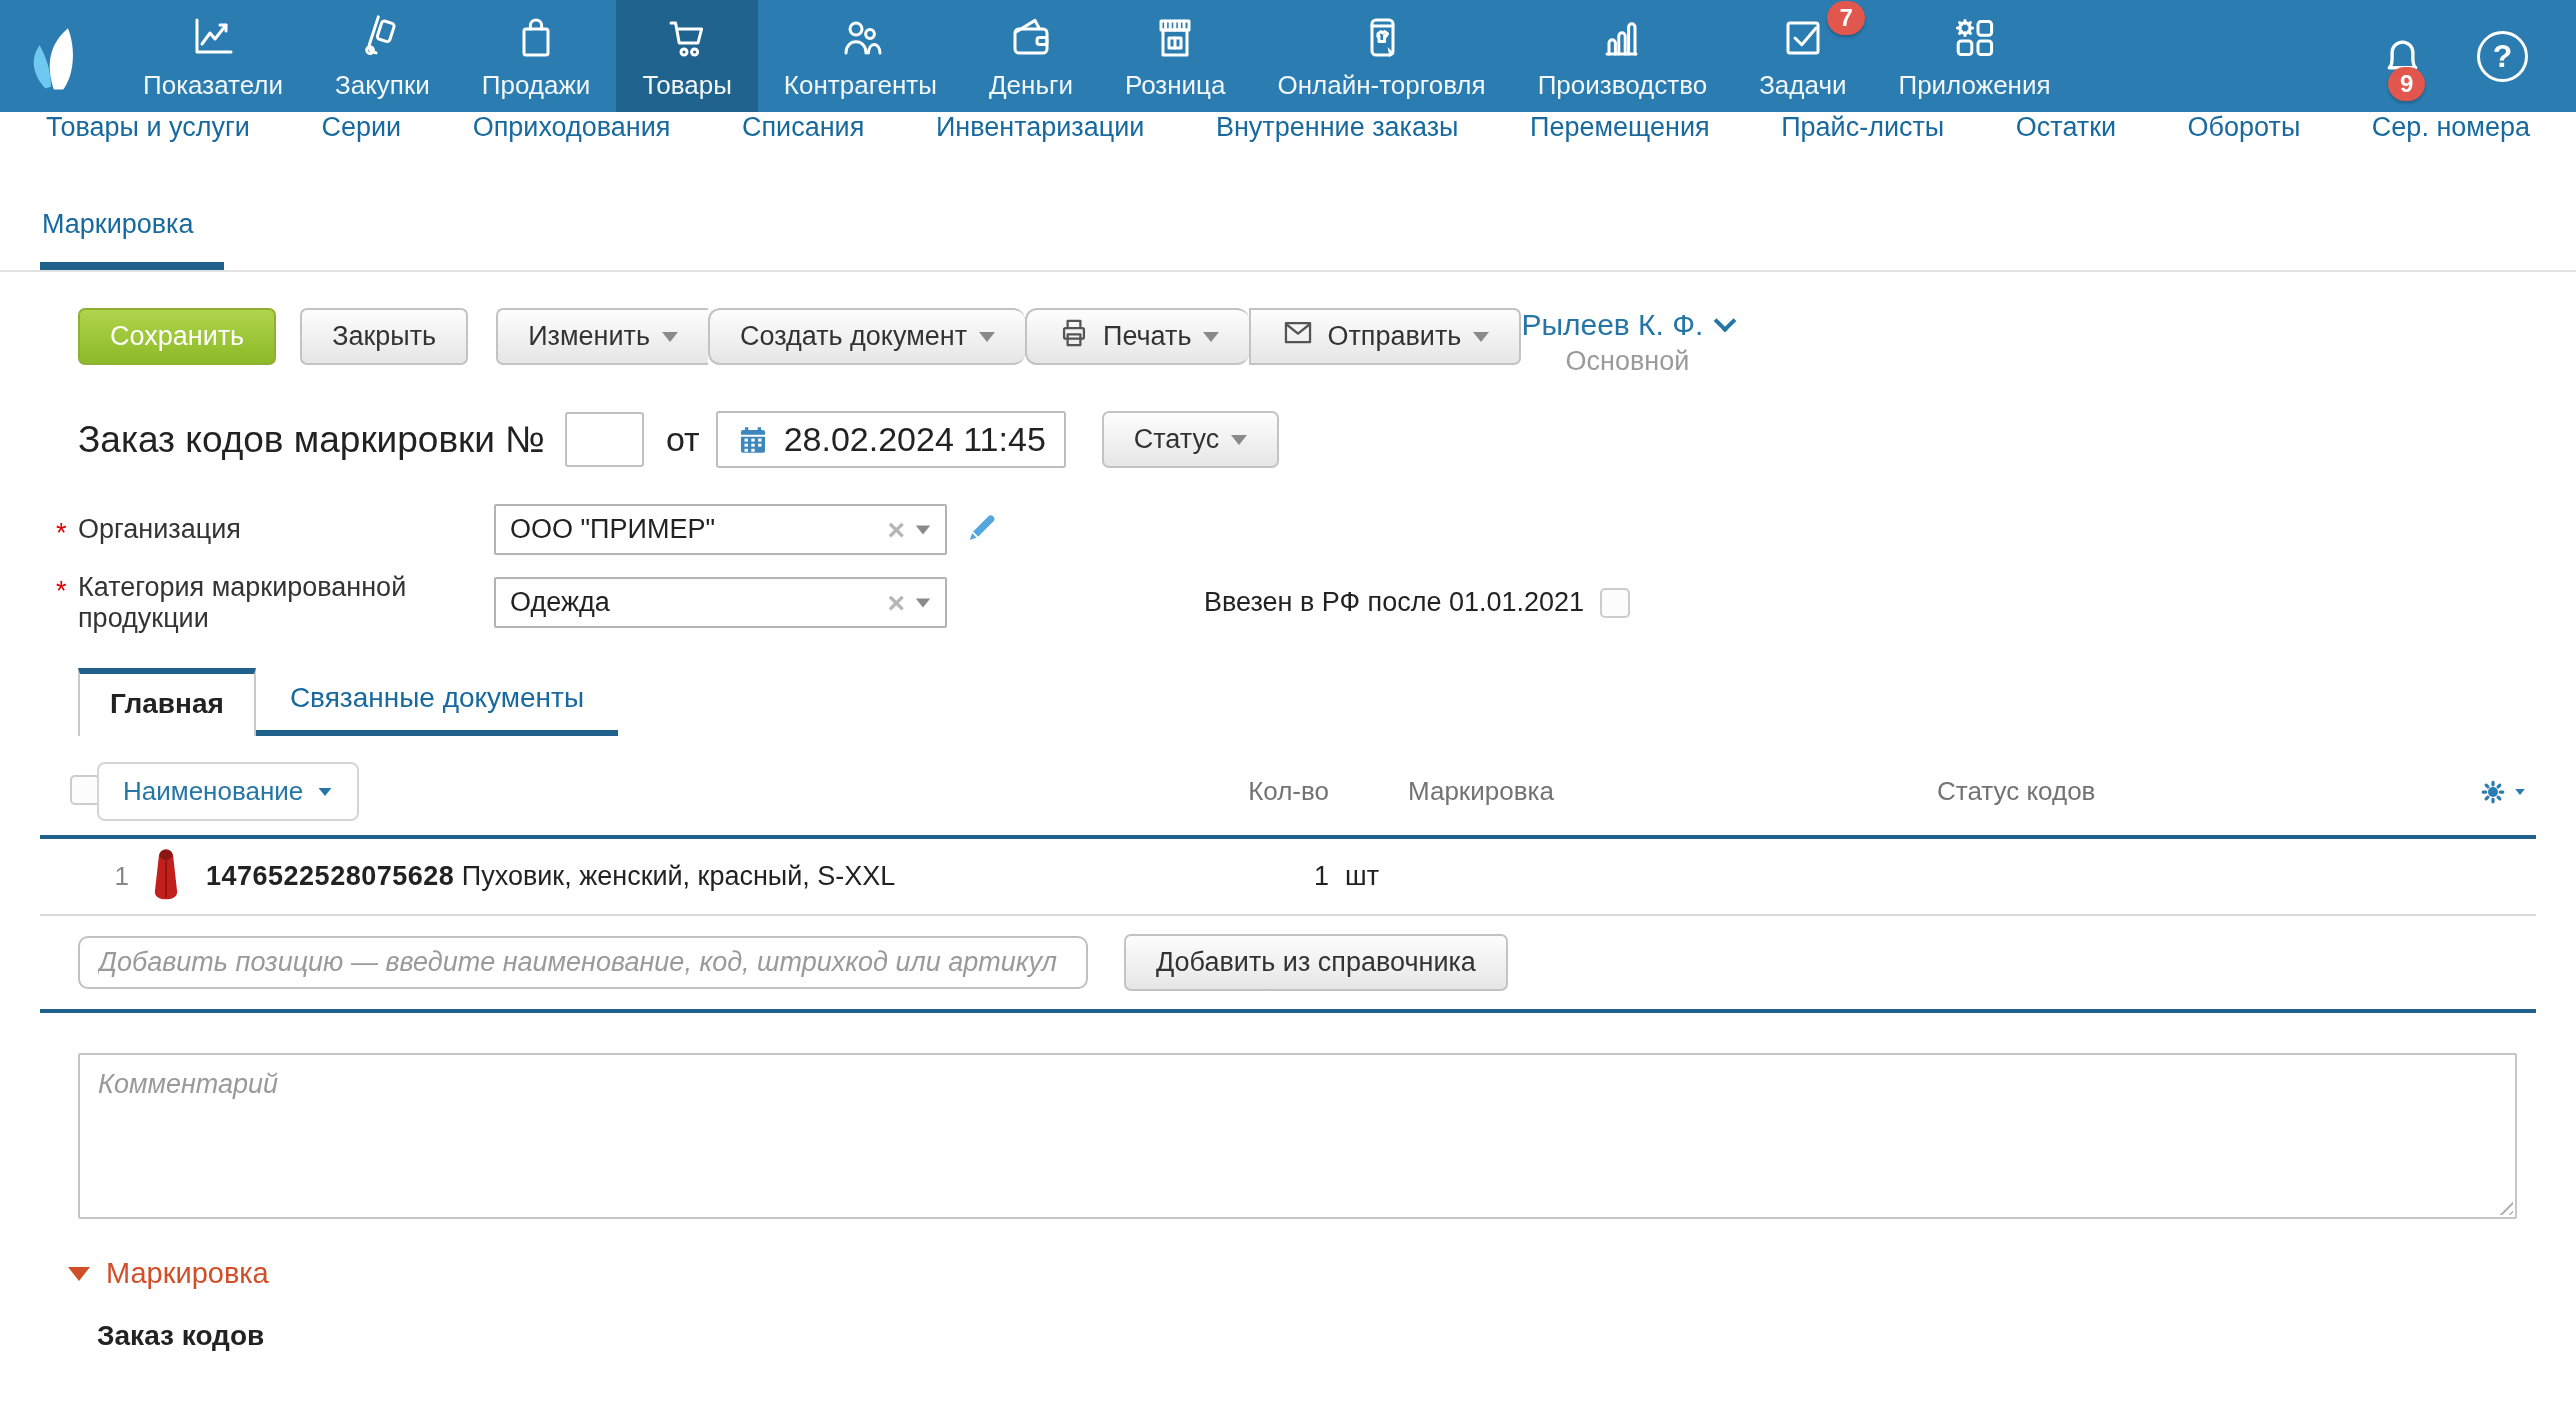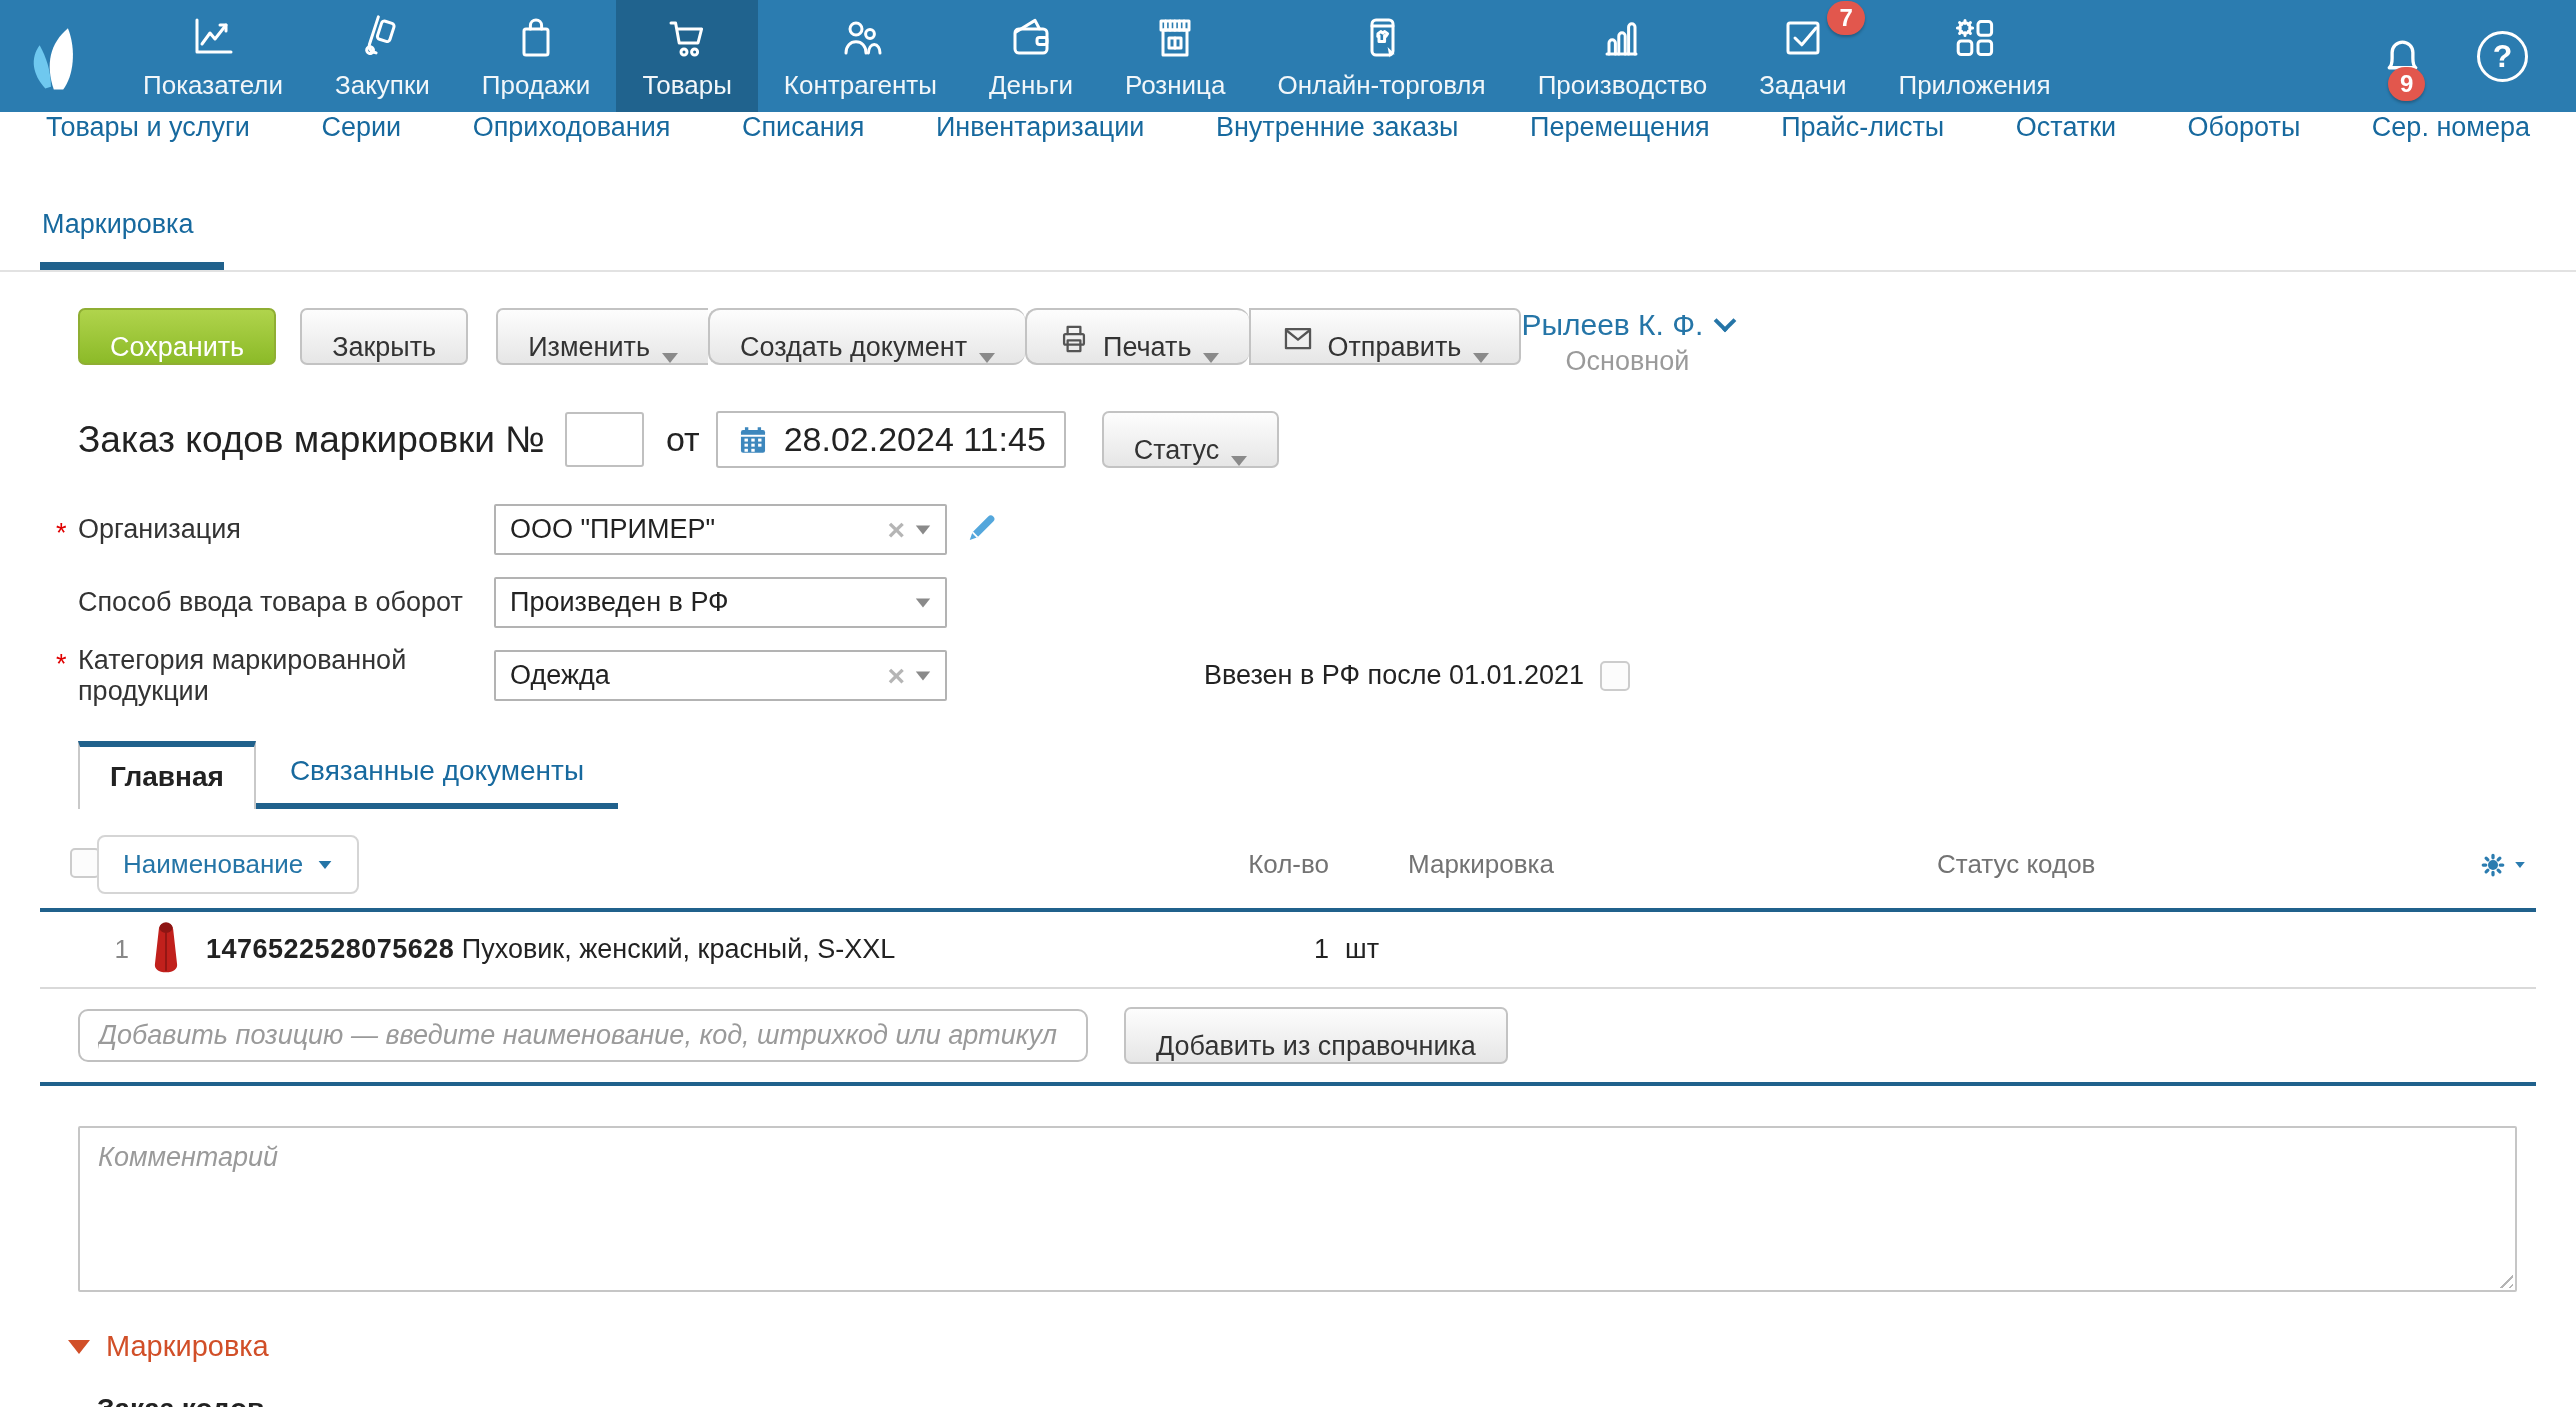--- a/index.html
+++ b/index.html
@@ -29,21 +29,21 @@
   .subnav a { color:#17699e; font-size:27px; text-decoration:none; white-space:nowrap; cursor:pointer; }
 
   
   .tertiary { height:85px; position:relative; border-bottom:2px solid #e2e2e2; }
   .tertiary .tlink { position:absolute; left:42px; top:22px; color:#17699e; font-size:27px; cursor:pointer; }
   .tertiary .active-bar { position:absolute; left:40px; bottom:0; width:184px; height:8px; background:#20618c; }
 
   
   .main { padding:0 40px; }
   .toolbar { display:flex; align-items:flex-start; margin:36px 0 0 38px; }
-  .btn { height:57px; display:inline-flex; align-items:flex-end; gap:12px; padding:0 30px; font-size:27px; color:#333;
+  .btn { height:57px; display:inline-flex; align-items:center; gap:12px; padding:0 30px; font-size:27px; color:#333;
          background:linear-gradient(#fdfdfd,#e6e6e6); border:2px solid #c3c3c3; border-radius:7px; cursor:pointer;
          white-space:nowrap; }
   .btn-green { background:linear-gradient(#b0d44c,#8cba28); border-color:#8fae33; color:#fff; }
   .btn-close { margin-left:24px; }
   .btngroup { display:inline-flex; margin-left:28px; }
   .btngroup .btn { border-radius:12px; border-right-width:0; }
   .btngroup .btn:first-child { border-radius:7px 0 0 7px; }
   .btngroup .btn:last-child { border-radius:0 7px 7px 0; border-right-width:2px; }
   .caret { width:0; height:0; border-left:8px solid transparent; border-right:8px solid transparent;
            border-top:10px solid #8a8a8a; display:inline-block; }
@@ -386,27 +386,20 @@
       <span class="caret"></span>
     </span>
     <span class="pencil">
       <svg width="36" height="36" viewBox="0 0 24 24">
         <path d="M4.5 20 l1.8-5.2 L16.8 4.3 a2.4 2.4 0 0 1 3.4 3.4 L9.7 18.2 Z" fill="#54a7dc"></path>
         <path d="M6.3 14.8 l3.4 3.4" stroke="#fff" stroke-width="1.2" fill="none"></path>
       </svg>
     </span>
   </div>
 
-  <div class="field">
-    <span class="flabel">Способ ввода товара в оборот</span>
-    <span class="combo">
-      <span class="val">Произведен в РФ</span>
-      <span class="caret"></span>
-    </span>
-  </div>
 
   <div class="field">
     <span class="flabel">
       <span class="req">*</span>
       <span>Категория маркированной продукции</span>
     </span>
     <span class="combo">
       <span class="val">Одежда</span>
       <span class="clear-x">×</span>
       <span class="caret"></span>

